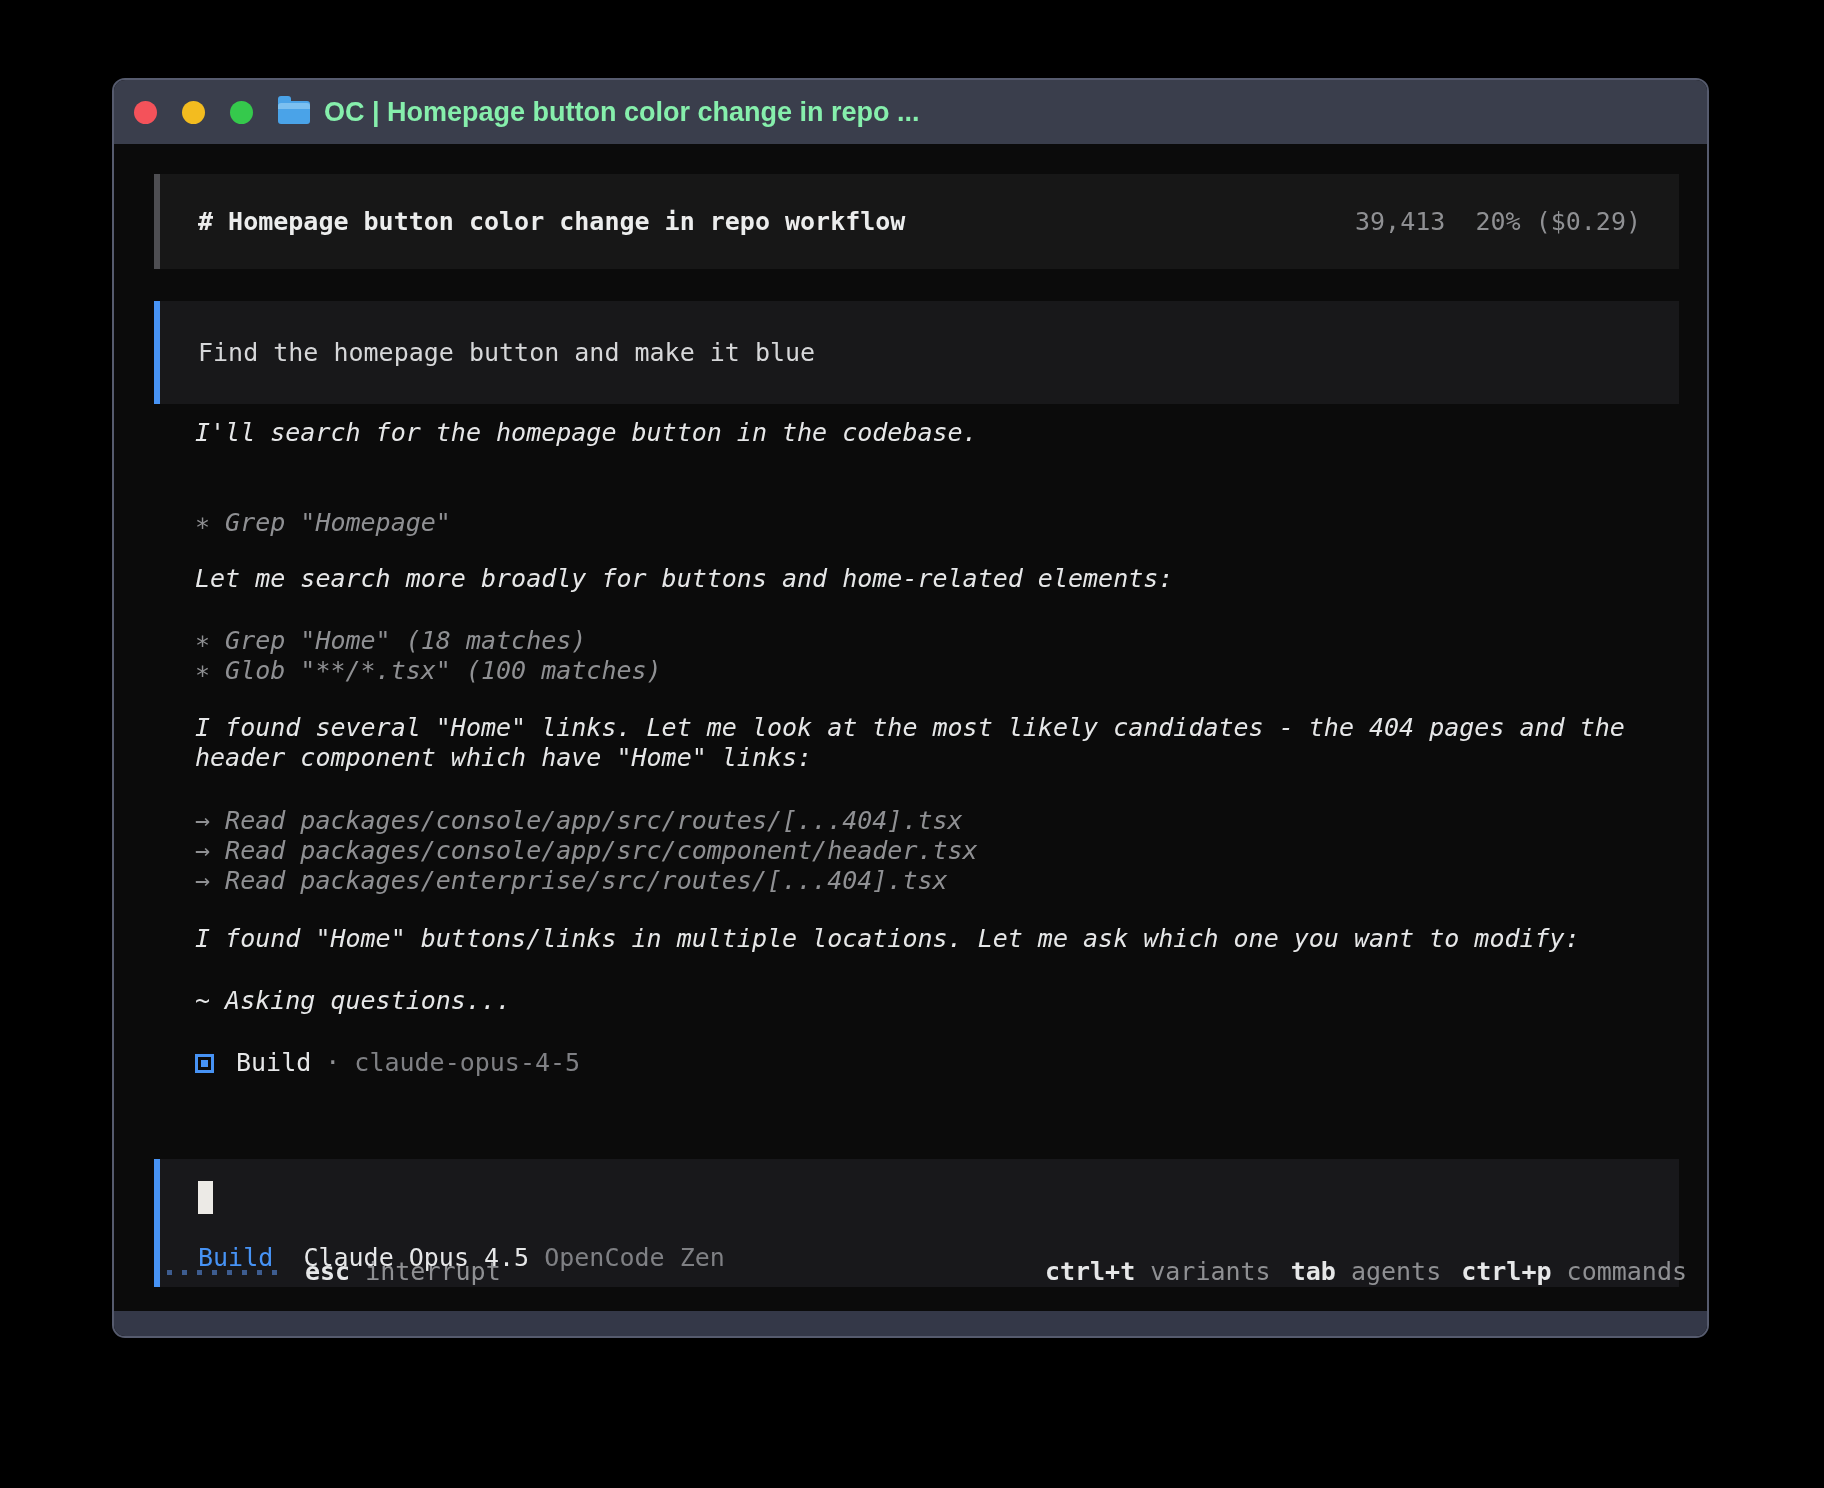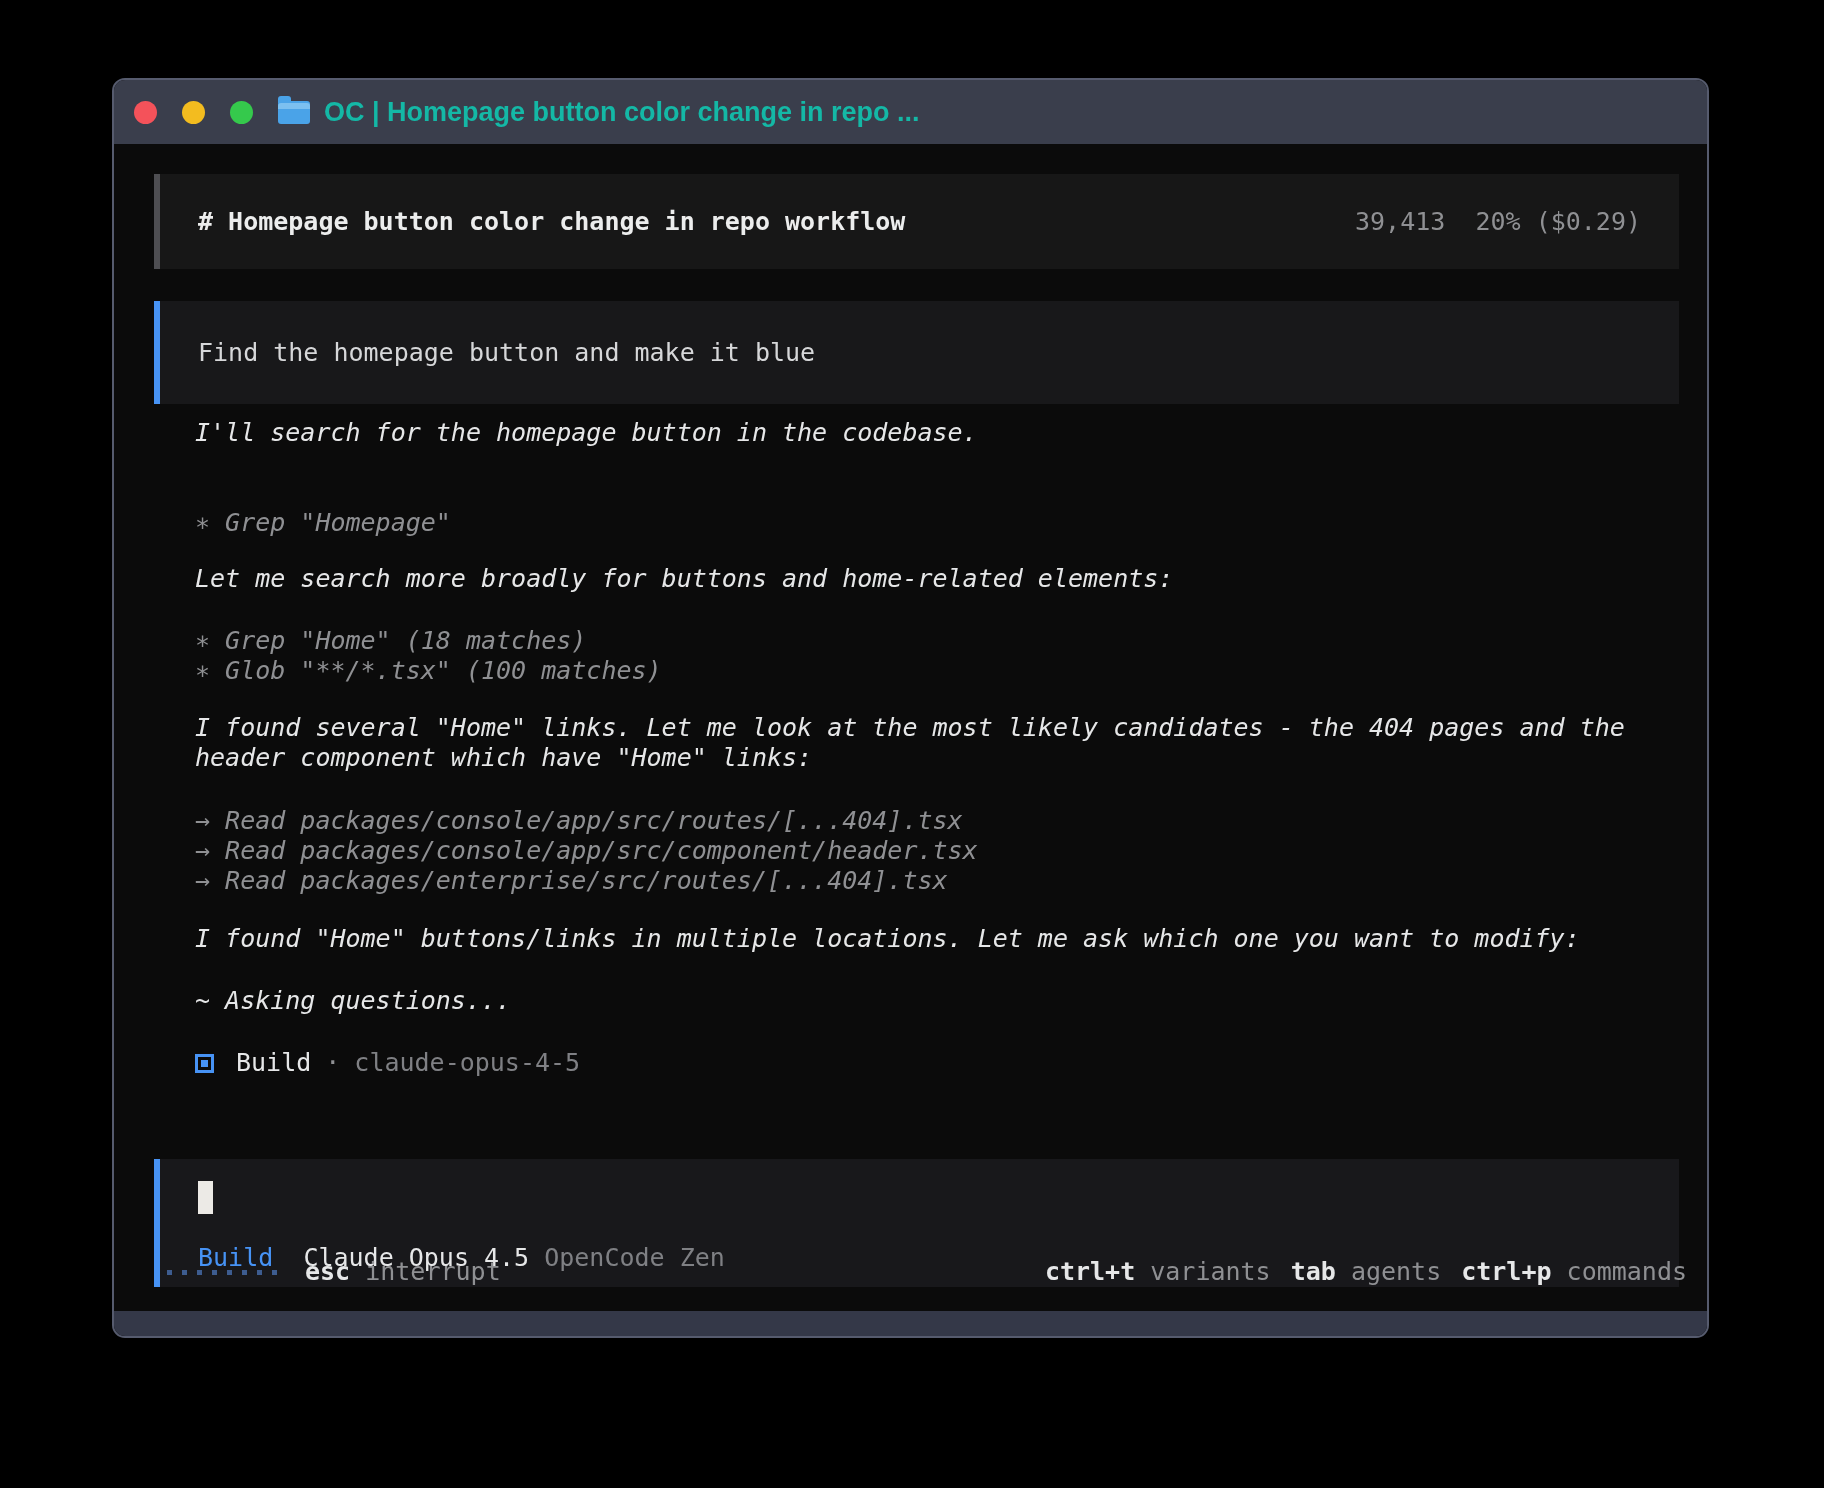--- a/index.html
+++ b/index.html
@@ -29,21 +29,21 @@
     height:64px;background:var(--titlebar);flex:0 0 auto;
     display:flex;align-items:center;position:relative;
   }
   .traffic-lights{display:flex;gap:25px;margin-left:20px;}
   .light{width:23px;height:23px;border-radius:50%;border:none;padding:0;cursor:default;}
   .light.red{background:var(--traffic-red);}
   .light.yellow{background:var(--traffic-yellow);}
   .light.green{background:var(--traffic-green);}
   .titlebar-title{
     position:absolute;left:164px;top:0;height:64px;display:flex;align-items:center;gap:14px;
-    font-family:"Liberation Sans",sans-serif;font-weight:bold;font-size:27px;color:#14b8a6;
+    font-family:"Liberation Sans",sans-serif;font-weight:bold;font-size:27px;color:#86efac;
   }
   .folder-icon{width:32px;height:23px;background:#4aa3e8;border-radius:3px;position:relative;display:inline-block;}
   .folder-icon::before{content:"";position:absolute;top:-5px;left:0;width:13px;height:7px;background:#4aa3e8;border-radius:3px 3px 0 0;}
   .folder-icon::after{content:"";position:absolute;top:2px;left:0;right:0;height:6px;background:#7cc0f0;border-radius:3px 3px 0 0;}
 
   .terminal{position:relative;flex:1 1 auto;background:var(--terminal-bg);font-size:25px;line-height:30px;color:var(--text-primary);}
 
   .block{position:absolute;left:40px;width:1525px;background:var(--block-bg);}
   .session-header{top:30px;height:95px;border-left:6px solid #4e4e52;display:flex;align-items:center;justify-content:space-between;padding:0 38px;background:#171717;}
   .session-title{font-weight:bold;color:#eceded;white-space:pre;}

